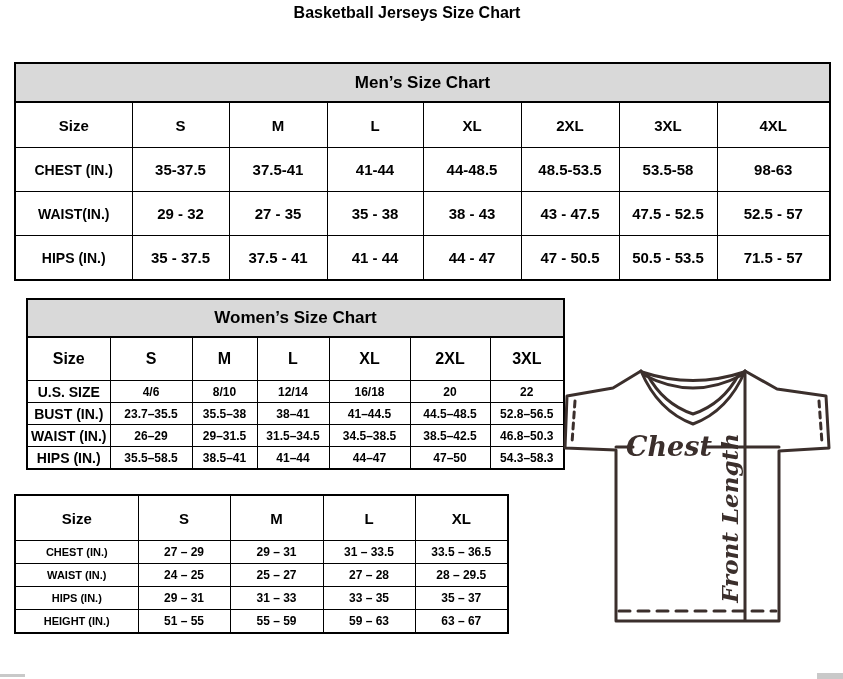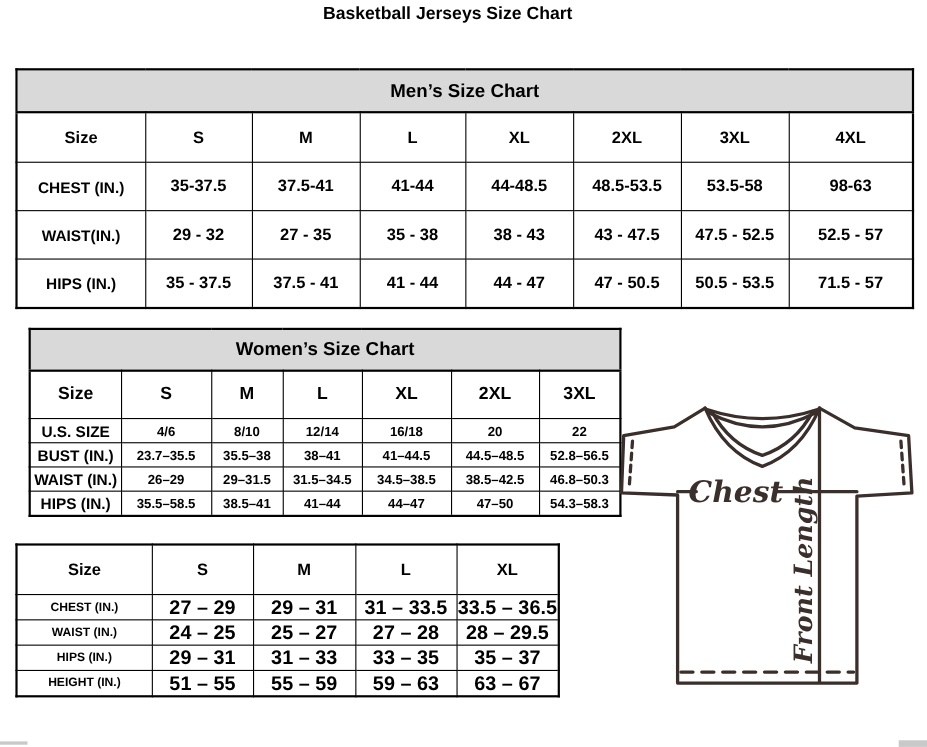--- a/index.html
+++ b/index.html
@@ -46,21 +46,21 @@
   .t-womens col:nth-child(2){width:82px;}
   .t-womens col:nth-child(3){width:65px;}
   .t-womens col:nth-child(4){width:72px;}
   .t-womens col:nth-child(5){width:81px;}
   .t-womens col:nth-child(6){width:80px;}
   .t-womens col:nth-child(7){width:74px;}
   
   .t-youth{left:14px;top:494px;width:493px;}
   .t-youth tr.caption th{height:36px;font-size:16px;}
   .t-youth tr.cols th{height:44px;font-size:15px;}
-  .t-youth td{height:22px;font-size:18px;}
+  .t-youth td{height:22px;font-size:12px;}
   .t-youth td.rowlabel{font-size:11px;}
   .t-youth col:nth-child(1){width:123px;}
   .t-youth col:nth-child(2){width:92px;}
   .t-youth col:nth-child(3){width:93px;}
   .t-youth col:nth-child(4){width:92px;}
   .t-youth col:nth-child(5){width:93px;}
   
   #jersey{position:absolute;left:552px;top:363px;}
   .measure-label{
     font-family:"DejaVu Serif","Liberation Serif",serif;

